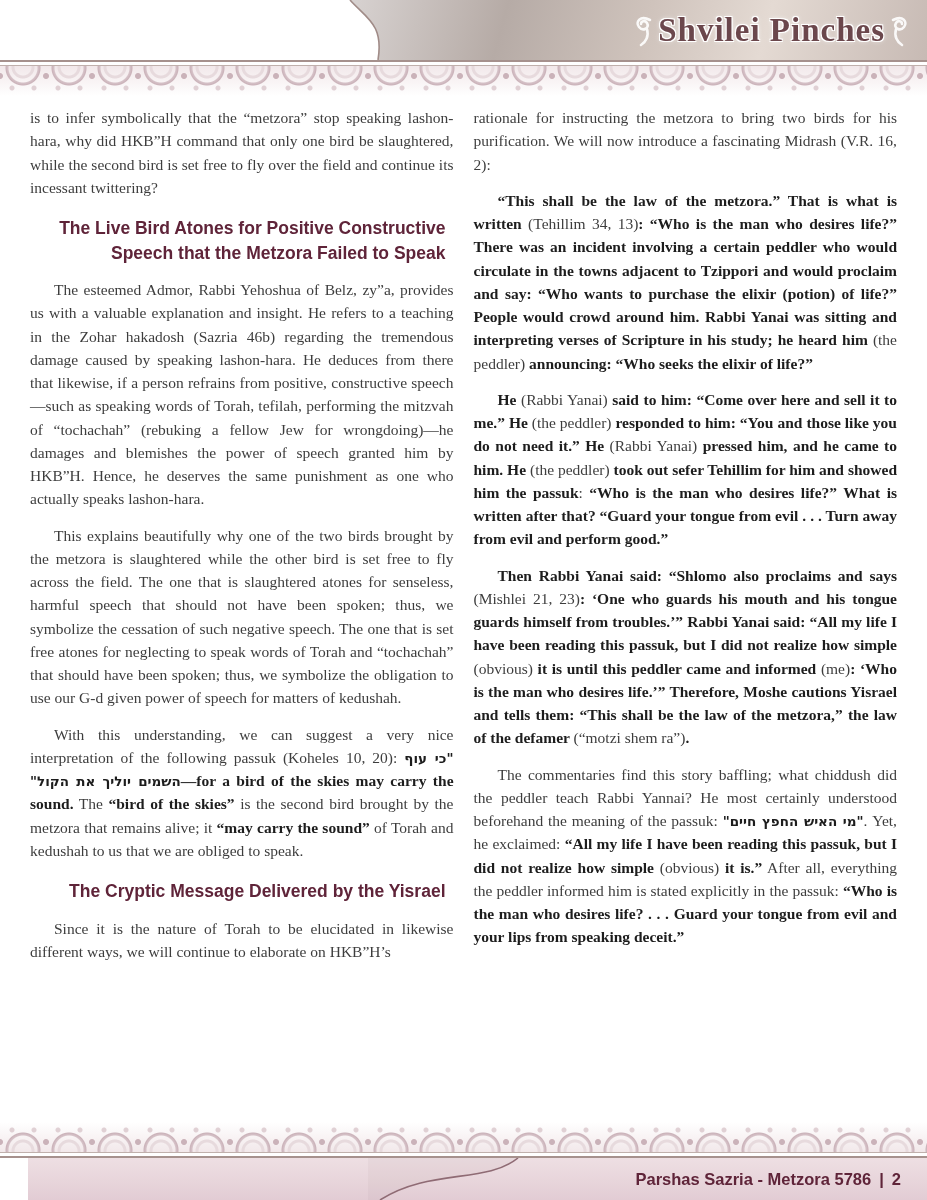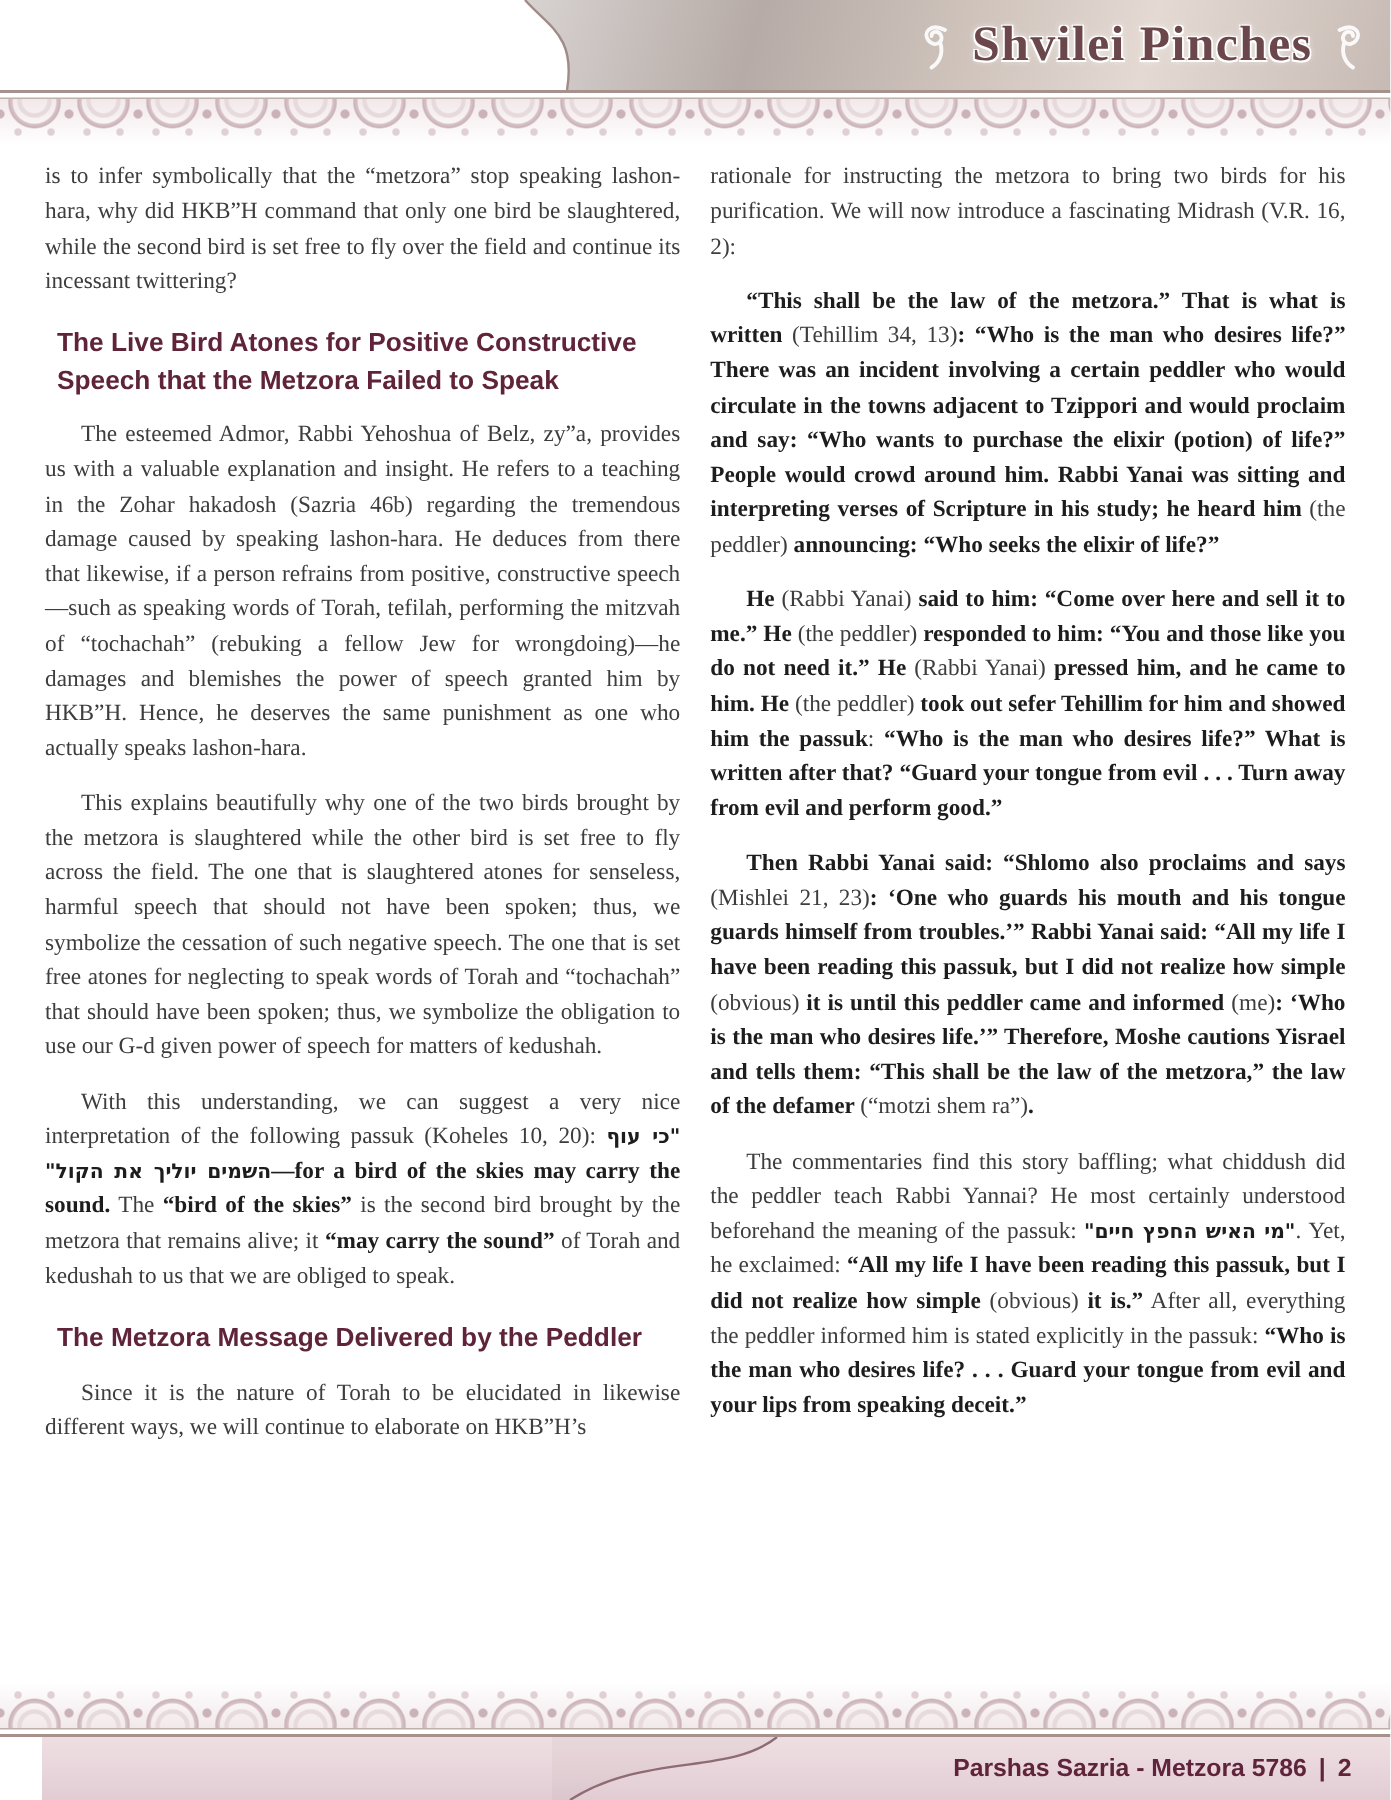--- a/index.html
+++ b/index.html
@@ -5,21 +5,21 @@
   html,body{margin:0;padding:0;}
   body{width:927px;height:1200px;background:#ffffff;position:relative;overflow:hidden;
        font-family:"Liberation Serif",serif;}
   .page{width:927px;height:1200px;display:flex;flex-direction:column;}
 
   
   .header{position:relative;height:60px;background:#ffffff;flex:none;}
   .header-band{position:absolute;left:340px;right:0;top:0;bottom:0;
     background:linear-gradient(105deg,#dad5d4 0%,#b6aba6 28%,#cfc3bc 52%,#e4dad3 72%,#c7bab4 100%);}
   .header-curve{position:absolute;left:336px;top:0;width:64px;height:60px;}
-  .title-wrap{position:absolute;right:16px;top:0;height:60px;display:flex;align-items:center;gap:10px;}
+  .title-wrap{position:absolute;right:16px;top:0;height:60px;display:flex;align-items:center;gap:0;}
   .nl-title{font-family:"Liberation Serif",serif;font-weight:bold;font-size:33px;letter-spacing:1px;
     color:#6b474c;
     text-shadow:-1px -1px 0 #fff,1px -1px 0 #fff,-1px 1px 0 #fff,1px 1px 0 #fff,0 0 5px rgba(255,255,255,.9);}
   .flourish{width:26px;height:34px;opacity:.9;}
   .flourish.flip{transform:scaleX(-1);}
 
   
   .rule-top{flex:none;height:3px;background:#fff;border-top:2px solid #a6918d;border-bottom:1px solid #c0b0ac;}
   .rule-bottom{flex:none;height:3px;background:#fff;border-top:1px solid #c0b0ac;border-bottom:2px solid #a6918d;}
   .lace{flex:none;height:30px;background-color:#fdfbfb;
@@ -35,21 +35,21 @@
   .lace.bottom{transform:scaleY(-1);}
 
   
   .content{flex:1 1 auto;display:flex;gap:20px;padding:10px 30px 0 30px;box-sizing:border-box;overflow:hidden;}
   .col{flex:1 1 0;min-width:0;}
   p{margin:0 0 13px;text-align:justify;font-size:15.5px;line-height:1.5;color:#3d3d3d;}
   p b{color:#1d1d1d;}
   p .he{font-weight:bold;color:#1d1d1d;font-family:"DejaVu Sans",sans-serif;font-size:13.5px;unicode-bidi:embed;}
   .ind{text-indent:24px;}
   h2{font-family:"Liberation Sans",sans-serif;font-weight:bold;font-size:17.5px;line-height:1.4;
-     color:#5f2439;text-align:left;margin:17px 8px 13px;}
+     color:#5f2439;text-align:right;margin:17px 8px 13px;}
 
   
   .footer{position:relative;flex:none;height:42px;
     background:linear-gradient(to bottom,#eedfe3 0%,#e7d4da 60%,#e2ccd4 100%);margin-left:28px;}
   .footer-curve{position:absolute;left:340px;top:0;width:155px;height:42px;}
   .footer-text{position:absolute;right:26px;top:0;height:42px;display:flex;align-items:center;gap:8px;
     font-family:"Liberation Sans",sans-serif;font-weight:bold;font-size:16.5px;color:#5f2439;}
 </style>
 </head>
 <body>
@@ -77,21 +77,21 @@
   <div class="rule-top"></div>
   <div class="lace top"></div>
 
   <div class="content">
     <div class="col">
       <p><span>is to infer symbolically that the “metzora” stop speaking lashon-hara, why did HKB”H command that only one bird be slaughtered, while the second bird is set free to fly over the field and continue its incessant twittering?</span></p>
       <h2>The Live Bird Atones for Positive Constructive Speech that the Metzora Failed to Speak</h2>
       <p class="ind"><span>The esteemed Admor, Rabbi Yehoshua of Belz, zy”a, provides us with a valuable explanation and insight.  He refers to a teaching in the Zohar hakadosh (Sazria 46b) regarding the tremendous damage caused by speaking lashon-hara.  He deduces from there that likewise, if a person refrains from positive, constructive speech—such as speaking words of Torah, tefilah, performing the mitzvah of “tochachah” (rebuking a fellow Jew for wrongdoing)—he damages and blemishes the power of speech granted him by HKB”H.  Hence, he deserves the same punishment as one who actually speaks lashon-hara.</span></p>
       <p class="ind"><span>This explains beautifully why one of the two birds brought by the metzora is slaughtered while the other bird is set free to fly across the field.  The one that is slaughtered atones for senseless, harmful speech that should not have been spoken; thus, we symbolize the cessation of such negative speech.  The one that is set free atones for neglecting to speak words of Torah and “tochachah” that should have been spoken; thus, we symbolize the obligation to use our G-d given power of speech for matters of kedushah.</span></p>
       <p class="ind"><span>With this understanding, we can suggest a very nice interpretation of the following passuk (Koheles 10, 20): </span><span class="he" dir="rtl">"כי עוף השמים יוליך את הקול"</span><b>—for a bird of the skies may carry the sound.</b><span>  The </span><b>“bird of the skies”</b><span> is the second bird brought by the metzora that remains alive; it </span><b>“may carry the sound”</b><span> of Torah and kedushah to us that we are obliged to speak.</span></p>
-      <h2>The Metzora Message Delivered by the Peddler</h2>
+      <h2>The Cryptic Message Delivered by the Yisrael</h2>
       <p class="ind"><span>Since it is the nature of Torah to be elucidated in likewise different ways, we will continue to elaborate on HKB”H’s</span></p>
     </div>
     <div class="col">
       <p><span>rationale for instructing the metzora to bring two birds for his purification.  We will now introduce a fascinating Midrash (V.R. 16, 2):</span></p>
       <p class="ind"><b>“This shall be the law of the metzora.” That is what is written </b><span>(Tehillim 34, 13)</span><b>: “Who is the man who desires life?”  There was an incident involving a certain peddler who would circulate in the towns adjacent to Tzippori and would proclaim and say: “Who wants to purchase the elixir (potion) of life?” People would crowd around him. Rabbi Yanai was sitting and interpreting verses of Scripture in his study; he heard him </b><span>(the peddler) </span><b>announcing: “Who seeks the elixir of life?”</b></p>
       <p class="ind"><b>He </b><span>(Rabbi Yanai) </span><b>said to him: “Come over here and sell it to me.” He </b><span>(the peddler) </span><b>responded to him: “You and those like you do not need it.” He </b><span>(Rabbi Yanai) </span><b>pressed him, and he came to him. He </b><span>(the peddler) </span><b>took out sefer Tehillim for him and showed him the passuk</b><span>: </span><b>“Who is the man who desires life?”  What is written after that? “Guard your tongue from evil . . . Turn away from evil and perform good.”</b></p>
       <p class="ind"><b>Then Rabbi Yanai said: “Shlomo also proclaims and says </b><span>(Mishlei 21, 23)</span><b>: ‘One who guards his mouth and his tongue guards himself from troubles.’”  Rabbi Yanai said: “All my life I have been reading this passuk, but I did not realize how simple </b><span>(obvious) </span><b>it is until this peddler came and informed </b><span>(me)</span><b>: ‘Who is the man who desires life.’”  Therefore, Moshe cautions Yisrael and tells them: “This shall be the law of the metzora,” the law of the defamer </b><span>(“motzi shem ra”)</span><b>.</b></p>
       <p class="ind"><span>The commentaries find this story baffling; what chiddush did the peddler teach Rabbi Yannai?  He most certainly understood beforehand the meaning of the passuk: </span><span class="he" dir="rtl">"מי האיש החפץ חיים"</span><span>.  Yet, he exclaimed: </span><b>“All my life I have been reading this passuk, but I did not realize how simple </b><span>(obvious) </span><b>it is.”</b><span>  After all, everything the peddler informed him is stated explicitly in the passuk: </span><b>“Who is the man who desires life? . . . Guard your tongue from evil and your lips from speaking deceit.”</b></p>
     </div>
   </div>

